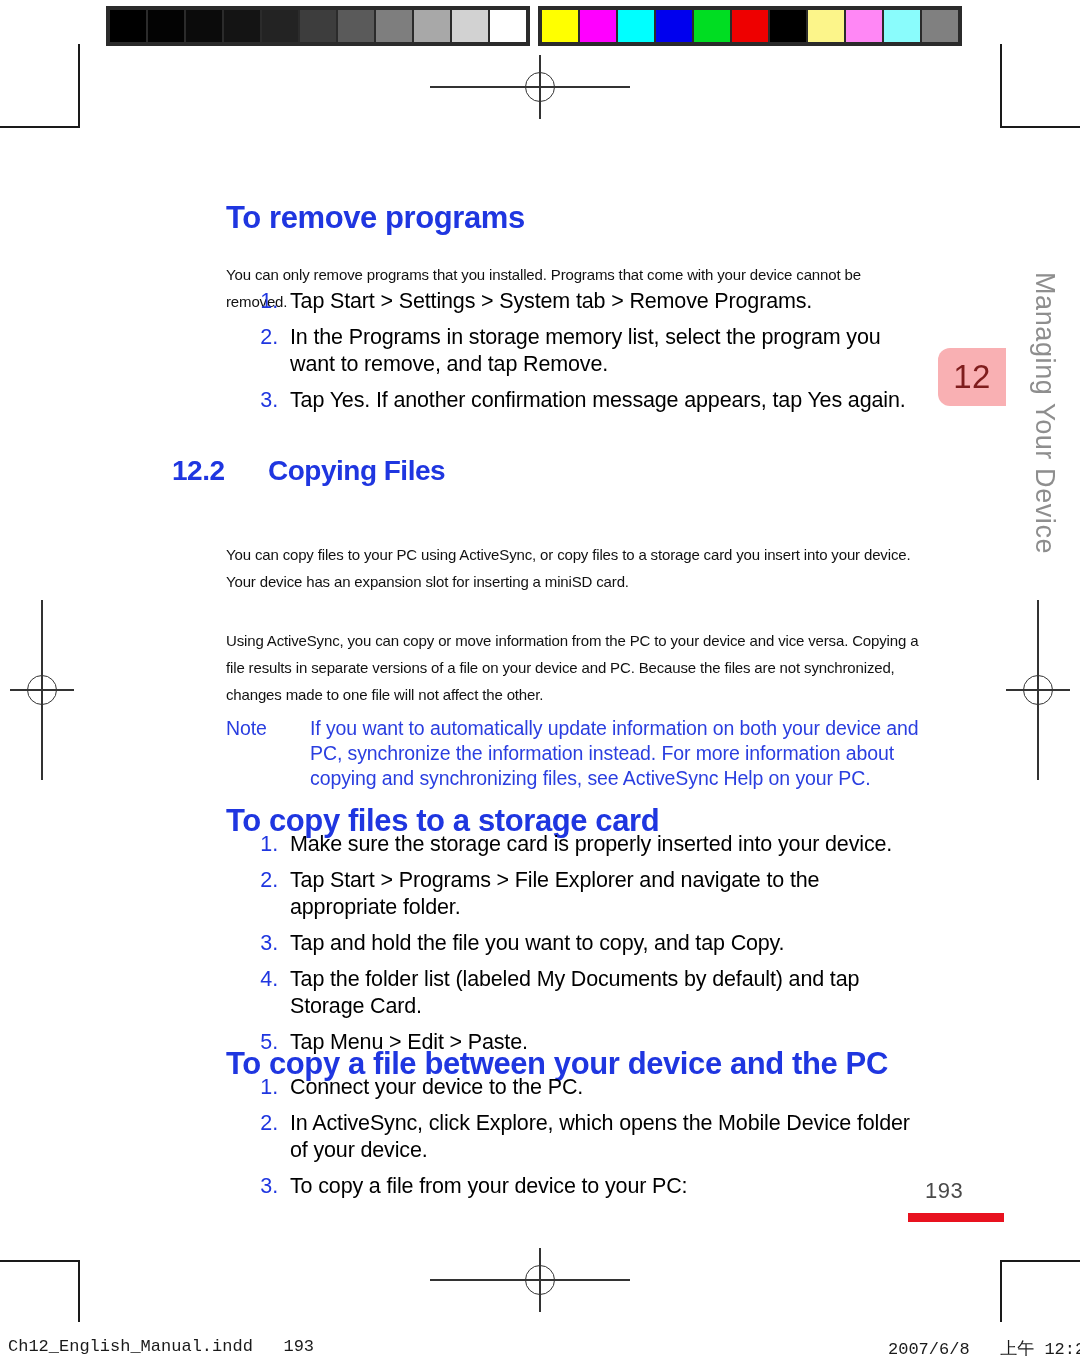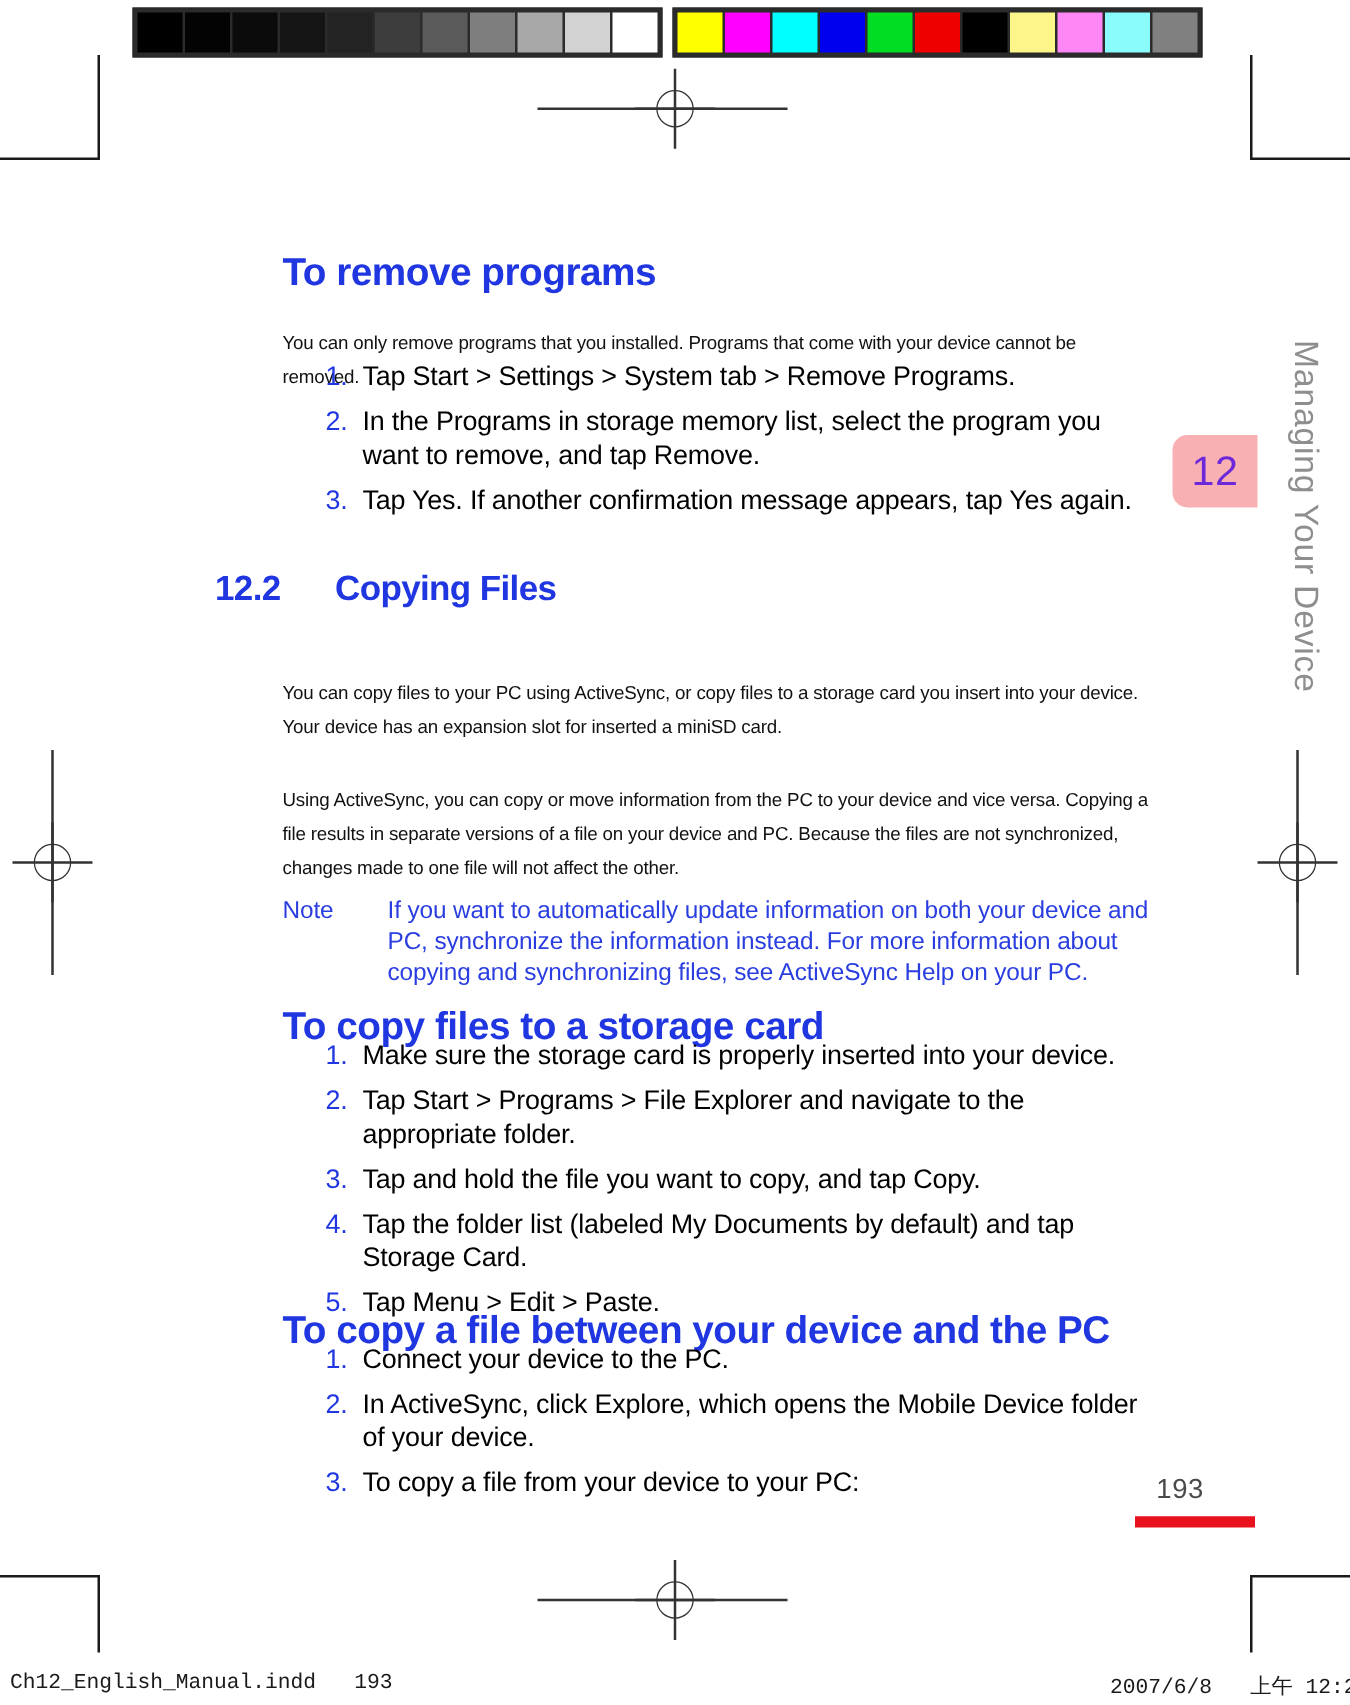--- a/index.html
+++ b/index.html
@@ -178,21 +178,21 @@
     top: 348px;
     width: 68px;
     height: 58px;
     background: #f9b0b3;
     border-radius: 12px 0 0 12px;
     display: flex;
     align-items: center;
     justify-content: center;
   }
   #chapter-tab .num {
-    color: #6d28d9;
+    color: #7f1d1d;
     font-size: 33px;
     letter-spacing: 0.5px;
   }
 
   #chapter-vertical-label {
     position: absolute;
     left: 880px;
     top: 412px;
     width: 300px;
     height: 40px;
@@ -329,21 +329,21 @@
     <li>
       <span class="marker">3.</span>
       <span class="step-text">Tap Yes. If another confirmation message appears, tap Yes again.</span>
     </li>
   </ol>
 
   <div class="section-title" style="left:172px; top:455px;">
     <span class="num">12.2</span><span>Copying Files</span>
   </div>
 
-  <div class="body-para" style="left:226px; top:509px; width:700px;">You can copy files to your PC using ActiveSync, or copy files to a storage card you insert into your device. Your device has an expansion slot for inserted a miniSD card.</div>
+  <div class="body-para" style="left:226px; top:509px; width:700px;">You can copy files to your PC using ActiveSync, or copy files to a storage card you insert into your device. Your device has an expansion slot for inserting a miniSD card.</div>
 
   <div class="body-para" style="left:226px; top:595px; width:700px;">Using ActiveSync, you can copy or move information from the PC to your device and vice versa. Copying a file results in separate versions of a file on your device and PC. Because the files are not synchronized, changes made to one file will not affect the other.</div>
 
   <div class="note-block" style="left:226px; top:716px; width:700px;">
     <span class="note-label">Note</span>
     <span class="note-body">If you want to automatically update information on both your device and PC, synchronize the information instead. For more information about copying and synchronizing files, see ActiveSync Help on your PC.</span>
   </div>
 
   <div class="sub-heading" style="left:226px; top:803px;">To copy files to a storage card</div>
 

